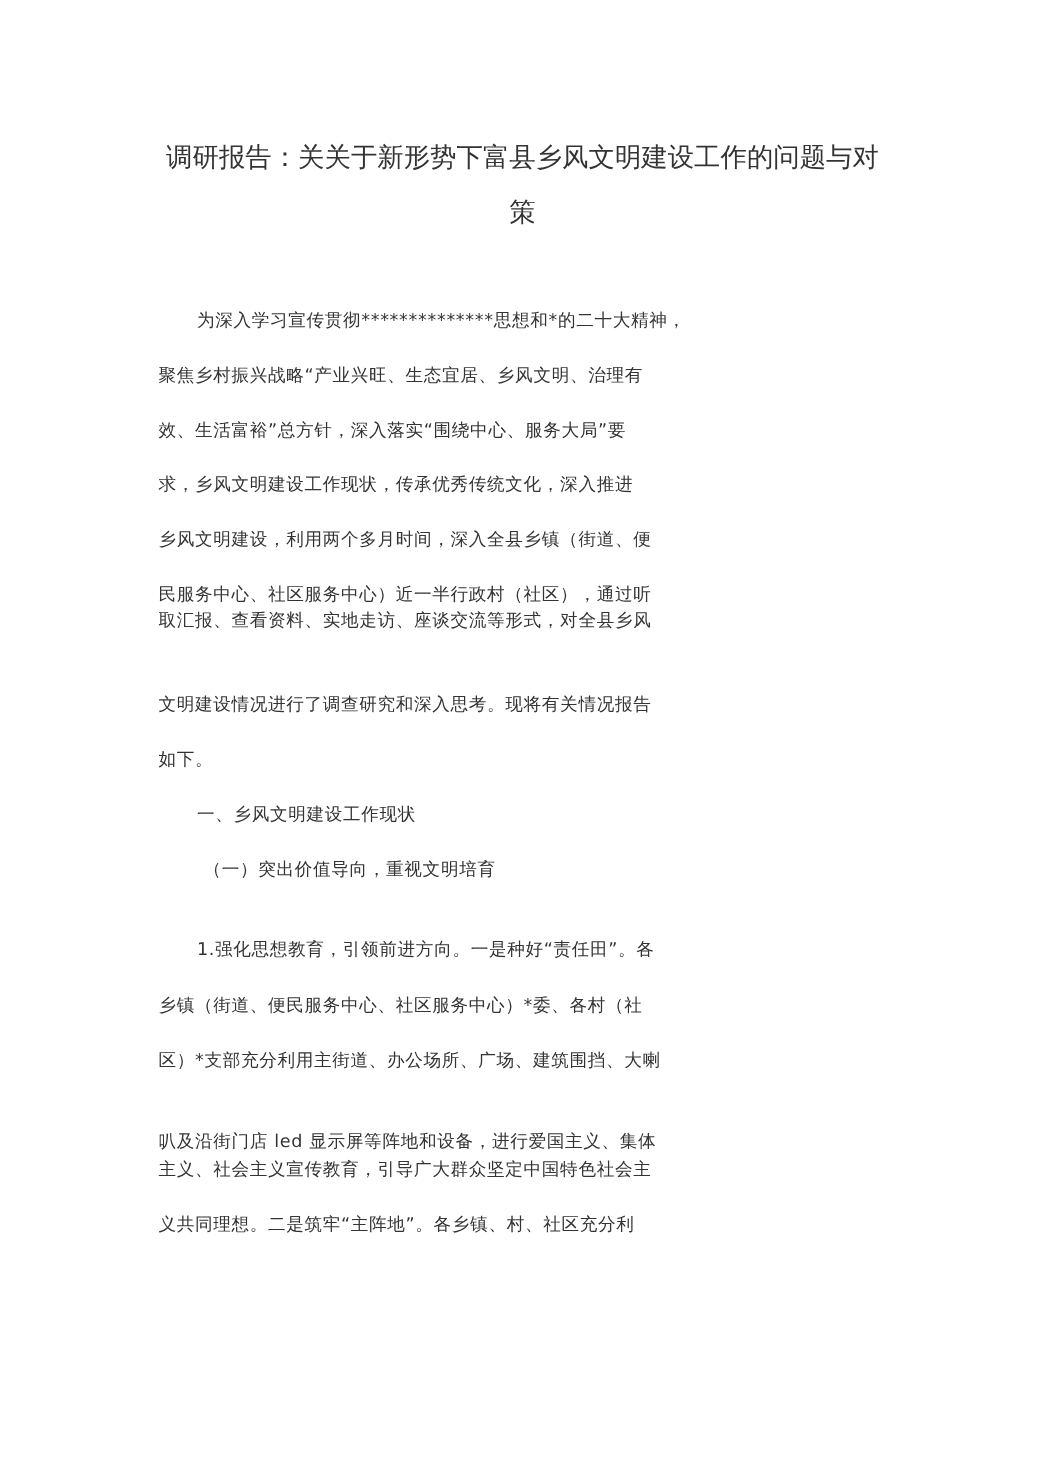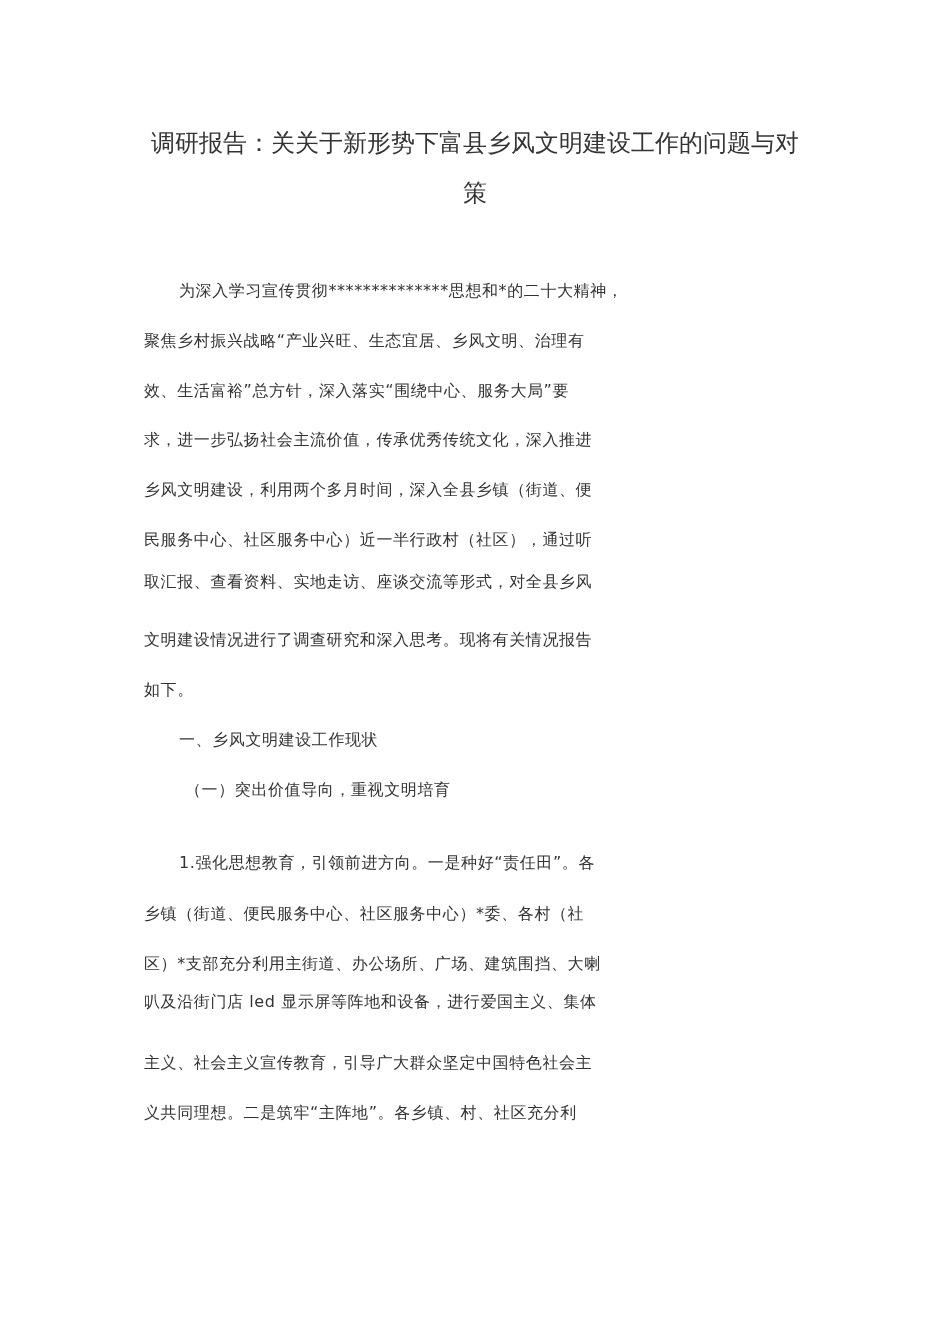--- a/index.html
+++ b/index.html
@@ -51,30 +51,30 @@
 <div class="page">
 
   <div class="title">
     <div>调研报告：关关于新形势下富县乡风文明建设工作的问题与对</div>
     <div>策</div>
   </div>
 
   <div class="line indent" style="top:273px">为深入学习宣传贯彻**************思想和*的二十大精神，</div>
   <div class="line" style="top:323px">聚焦乡村振兴战略“产业兴旺、生态宜居、乡风文明、治理有</div>
   <div class="line" style="top:373px">效、生活富裕”总方针，深入落实“围绕中心、服务大局”要</div>
-  <div class="line" style="top:422px">求，进一步弘扬社会主流价值，传承优秀传统文化，深入推进</div>
+  <div class="line" style="top:422px">求，乡风文明建设工作现状，传承优秀传统文化，深入推进</div>
   <div class="line" style="top:472px">乡风文明建设，利用两个多月时间，深入全县乡镇（街道、便</div>
   <div class="line" style="top:522px">民服务中心、社区服务中心）近一半行政村（社区），通过听</div>
-  <div class="line" style="top:564px">取汇报、查看资料、实地走访、座谈交流等形式，对全县乡风</div>
+  <div class="line" style="top:546px">取汇报、查看资料、实地走访、座谈交流等形式，对全县乡风</div>
   <div class="line" style="top:672px">如下。</div>
   <div class="line" style="top:622px">文明建设情况进行了调查研究和深入思考。现将有关情况报告</div>
 
   <div class="line indent" style="top:722px">一、乡风文明建设工作现状</div>
   <div class="line indent2" style="top:772px">（一）突出价值导向，重视文明培育</div>
 
   <div class="line indent" style="top:845px">1.强化思想教育，引领前进方向。一是种好“责任田”。各</div>
   <div class="line" style="top:896px">乡镇（街道、便民服务中心、社区服务中心）*委、各村（社</div>
   <div class="line" style="top:946px">区）*支部充分利用主街道、办公场所、广场、建筑围挡、大喇</div>
-  <div class="line" style="top:984px">叭及沿街门店 led 显示屏等阵地和设备，进行爱国主义、集体</div>
+  <div class="line" style="top:1020px">叭及沿街门店 led 显示屏等阵地和设备，进行爱国主义、集体</div>
   <div class="line" style="top:1045px">主义、社会主义宣传教育，引导广大群众坚定中国特色社会主</div>
   <div class="line" style="top:1095px">义共同理想。二是筑牢“主阵地”。各乡镇、村、社区充分利</div>
 
 </div>
 
 </body></html>

